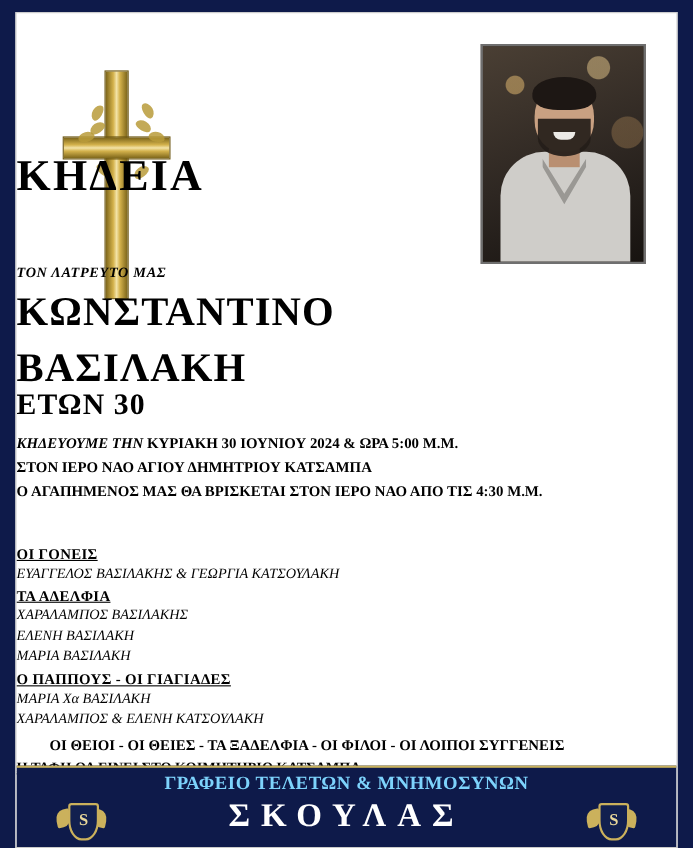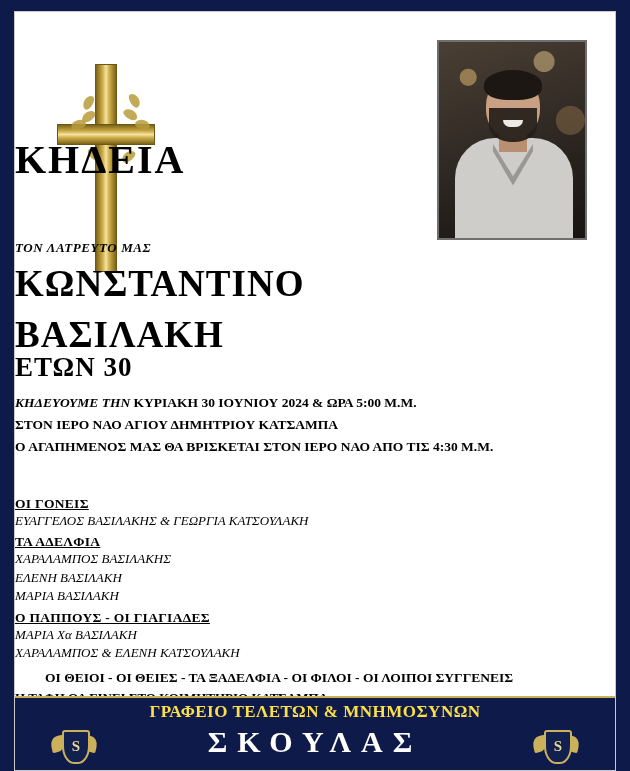--- a/index.html
+++ b/index.html
@@ -251,21 +251,21 @@
     bottom: 0;
     height: 72px;
     background: #0e1a4a;
     border-top: 2px solid #c9b25e;
   }
   .footer-top {
     position: absolute;
     left: 0; right: 0;
     top: 4px;
     text-align: center;
-    color: #fde047;
+    color: #7dd3fc;
     font-size: 17px;
     font-weight: bold;
     letter-spacing: .5px;
   }
   .footer-name {
     position: absolute;
     left: 0; right: 0;
     top: 27px;
     text-align: center;
     color: #ffffff;

